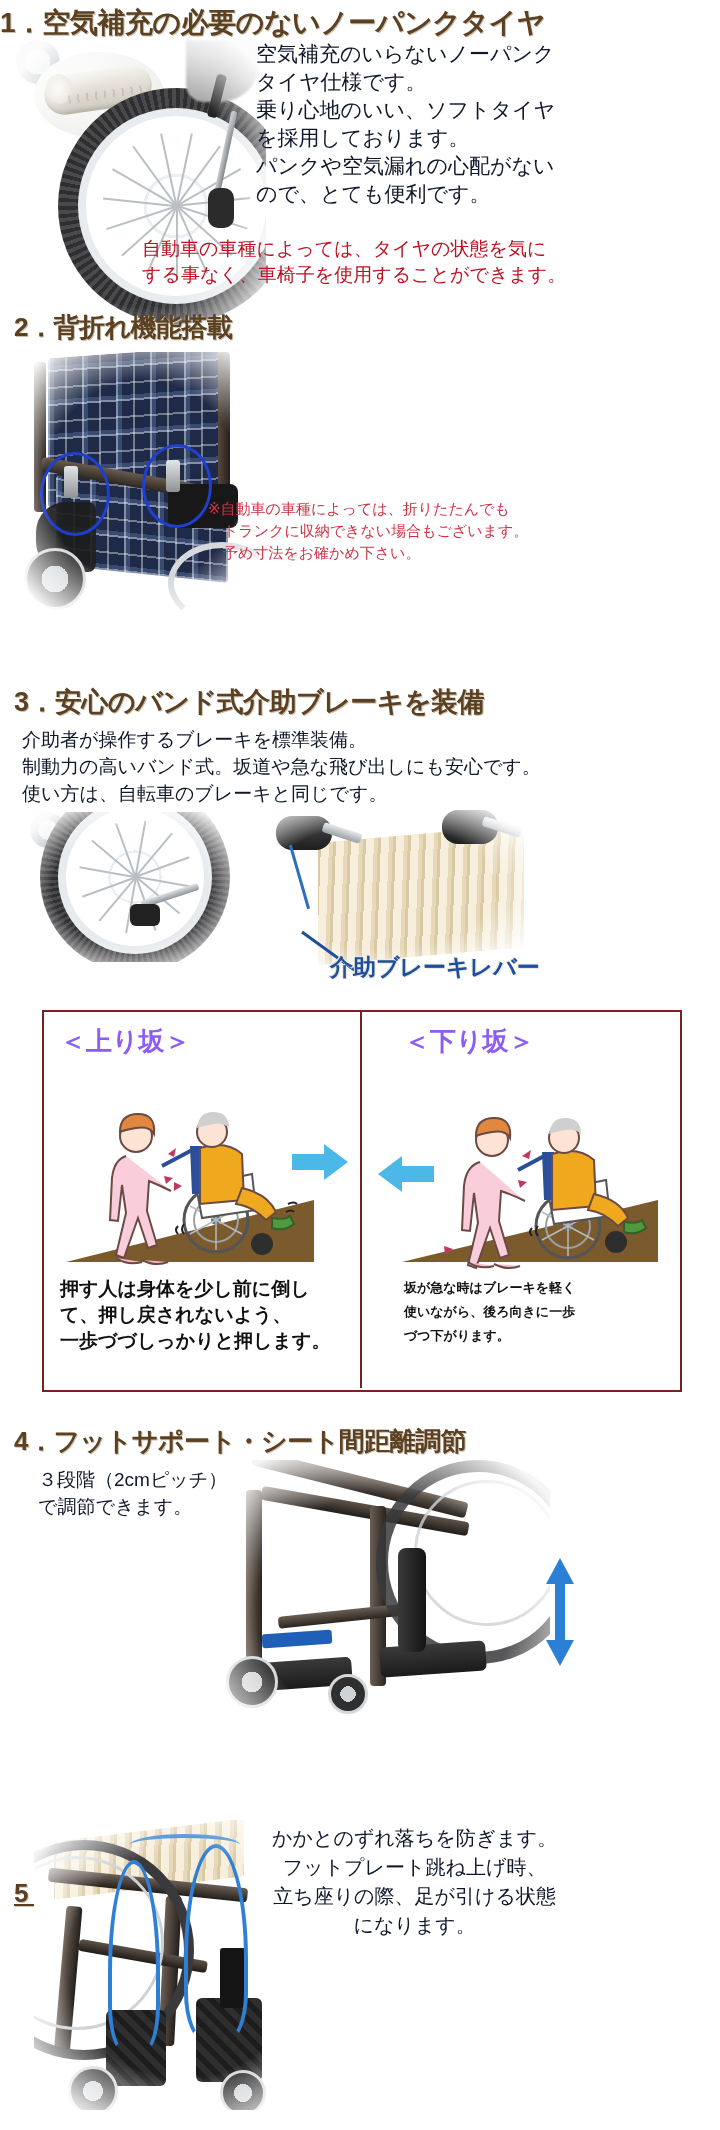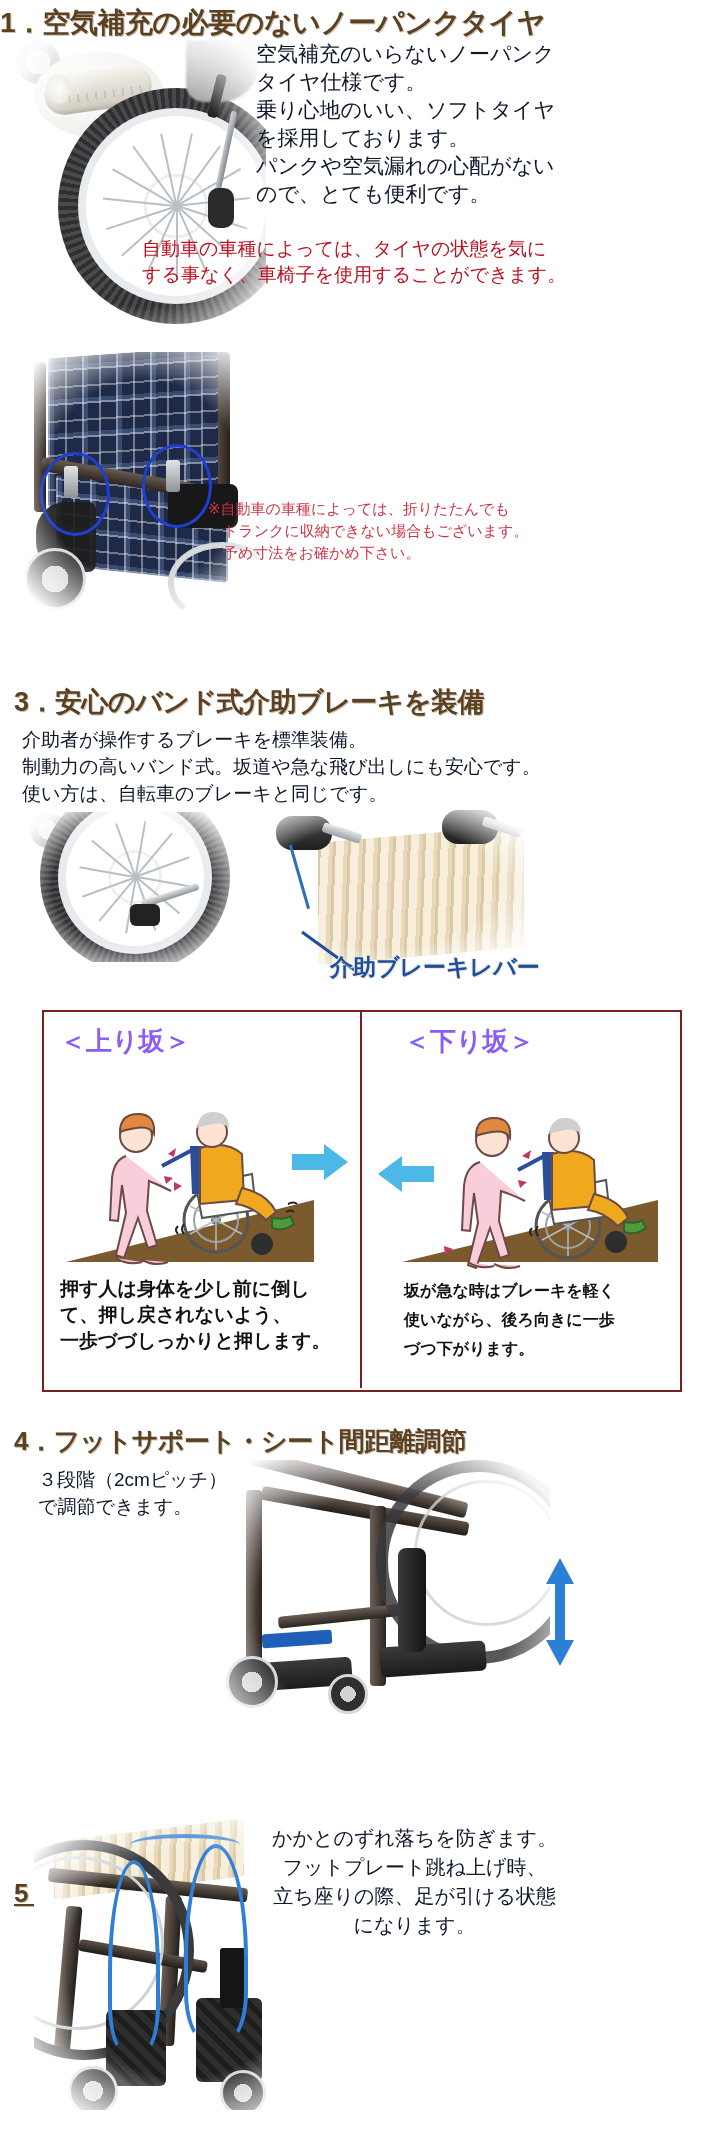--- a/index.html
+++ b/index.html
@@ -132,20 +132,21 @@
   <div class="body-copy" style="left:256px;top:40px;font-size:21px;line-height:28px;">空気補充のいらないノーパンク
 タイヤ仕様です。
 乗り心地のいい、ソフトタイヤ
 を採用しております。
 パンクや空気漏れの心配がない
 ので、とても便利です。</div>
 
   <div class="red-copy" style="left:142px;top:236px;font-size:19px;line-height:26px;">自動車の車種によっては、タイヤの状態を気に
 する事なく、車椅子を使用することができます。</div>
 
+  <div class="sec-head" style="left:14px;top:310px;font-size:26px;">2．背折れ機能搭載</div>
 
   <div class="photo" style="left:18px;top:352px;width:250px;height:260px;">
     <div class="ph-inner">
       <div class="plaid" style="position:absolute;left:30px;top:0px;width:178px;height:150px;transform:skewY(-4deg);border-radius:4px;"></div>
       <div class="plaid" style="position:absolute;left:38px;top:132px;width:172px;height:90px;transform:skewY(6deg);border-radius:4px;"></div>
       <div class="frame-bar" style="left:16px;top:10px;width:12px;height:150px;background:linear-gradient(90deg,#55493f,#241f1b);"></div>
       <div class="frame-bar" style="left:200px;top:0px;width:12px;height:140px;background:linear-gradient(90deg,#55493f,#241f1b);"></div>
       <div class="frame-bar" style="left:22px;top:120px;width:176px;height:14px;transform:rotate(10deg);background:linear-gradient(180deg,#6a5b4e,#2d2722);"></div>
       <div class="dark-part" style="left:18px;top:150px;width:60px;height:70px;border-radius:30px 8px 8px 30px;background:#1d1d1d;opacity:.92;"></div>
       <div class="dark-part" style="left:150px;top:132px;width:70px;height:44px;border-radius:8px;background:#181818;"></div>
@@ -318,21 +319,21 @@
       <path d="M72 176 l9 3 l-8 6 z"></path>
     </g>
     <g stroke="#222" stroke-width="2" fill="none">
       <path d="M160 158 q-4 4 0 8"></path>
         <path d="M166 156 q-4 5 0 10"></path>
     </g>
 
     <path d="M62 96 L30 96 L30 86 L6 104 L30 122 L30 112 L62 112 Z" fill="#4cb8e8"></path>
   </svg>
 
-  <div class="slope-cap" style="left:404px;top:1276px;font-size:16px;line-height:29px;">坂が急な時はブレーキを軽く
+  <div class="slope-cap" style="left:404px;top:1276px;font-size:13px;line-height:24px;">坂が急な時はブレーキを軽く
 使いながら、後ろ向きに一歩
 づつ下がります。</div>
 
   <div class="sec-head" style="left:14px;top:1424px;font-size:26px;">4．フットサポート・シート間距離調節</div>
 
   <div class="body-copy" style="left:38px;top:1466px;font-size:19px;line-height:27px;">３段階（2cmピッチ）
 で調節できます。</div>
 
   <div class="photo" style="left:220px;top:1460px;width:330px;height:300px;">
     <div class="ph-inner">

